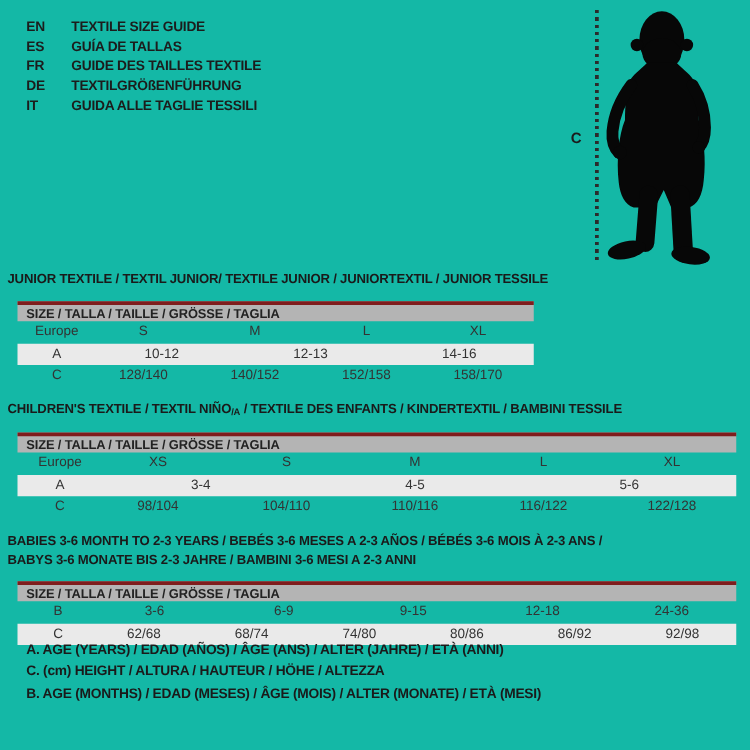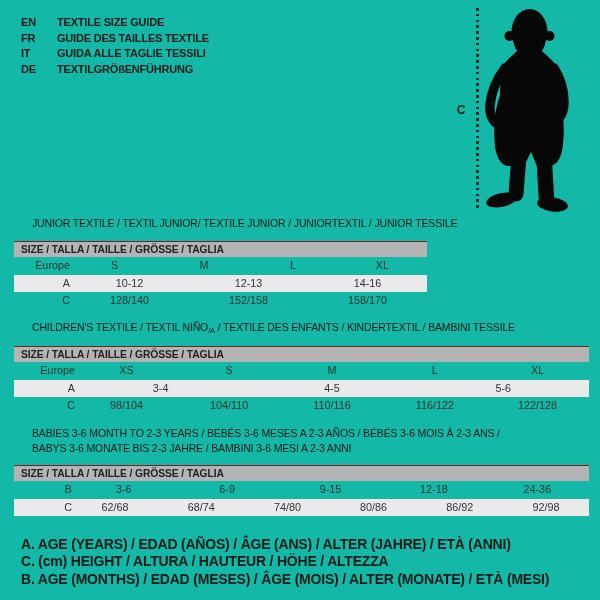--- a/index.html
+++ b/index.html
@@ -12,62 +12,66 @@
   .lang-row{display:flex;height:15.7px;line-height:15.7px;font-weight:bold;font-size:11px;letter-spacing:-0.2px;}
   .lang-code{width:36px;}
   
   .measure-line{
     position:absolute;left:476px;top:8px;width:2.6px;height:203px;
     background-image:repeating-linear-gradient(to bottom,#2b2b2b 0 2.6px,transparent 2.6px 5.8px);
   }
   .measure-label{position:absolute;left:452px;top:103px;width:18px;text-align:center;font-weight:bold;font-size:12px;}
   .baby-svg{position:absolute;left:483px;top:6px;}
   
-  .section-title{position:absolute;left:32px;font-weight:normal;font-size:10.5px;letter-spacing:-0.15px;white-space:nowrap;color:#1a1a1a;}
+  .section-title{position:absolute;left:6px;font-weight:bold;font-size:10.5px;letter-spacing:-0.15px;white-space:nowrap;color:#1a1a1a;}
   #t1-title{top:217px;}
   #t2-title{top:321px;}
   #t3-title{top:426px;line-height:15.4px;}
   .title-sub{font-size:7.5px;vertical-align:-2px;}
   
   .table{position:absolute;left:14px;font-size:10.8px;color:var(--table-text,#333);}
   #t1{top:241px;width:413px;--labw:56px;}
   #t2{top:346px;width:575px;--labw:61px;}
   #t3{top:465px;width:575px;--labw:58px;}
   .tbar{
-    height:16px;line-height:16px;background:var(--bar-bg,#b4b4b4);border-top:1px solid #7f1d1d;
+    height:16px;line-height:16px;background:var(--bar-bg,#b4b4b4);border-top:3px solid #7f1d1d;
     box-sizing:border-box;padding-left:7px;font-weight:bold;font-size:10.3px;letter-spacing:-0.1px;color:#222;
   }
   .trow{display:flex;height:17.6px;line-height:17.6px;}
   .table > .trow:nth-child(3){background:var(--shade-bg,#eaeaea);}
-  .tlabel{width:var(--labw);box-sizing:border-box;padding-left:7px;text-align:right;}
+  .tlabel{width:var(--labw);box-sizing:border-box;padding-left:7px;text-align:center;}
   .tcell{flex:1;text-align:center;}
   
-  .footnotes{position:absolute;left:21px;top:536px;font-weight:bold;font-size:14px;letter-spacing:-0.2px;line-height:17.4px;color:#1a1a1a;}
+  .footnotes{position:absolute;left:21px;top:512px;font-weight:bold;font-size:11px;letter-spacing:-0.2px;line-height:17.4px;color:#1a1a1a;}
 </style>
 </head>
 <body>
 
 <div class="canvas">
 
   <div class="lang-block">
     <div class="lang-row">
       <span class="lang-code">EN</span>
       <span class="lang-label">TEXTILE SIZE GUIDE</span>
     </div>
     <div class="lang-row">
+      <span class="lang-code">ES</span>
+      <span class="lang-label">GUÍA DE TALLAS</span>
+    </div>
+    <div class="lang-row">
       <span class="lang-code">FR</span>
       <span class="lang-label">GUIDE DES TAILLES TEXTILE</span>
     </div>
     <div class="lang-row">
+      <span class="lang-code">DE</span>
+      <span class="lang-label">TEXTILGRÖßENFÜHRUNG</span>
+    </div>
+    <div class="lang-row">
       <span class="lang-code">IT</span>
       <span class="lang-label">GUIDA ALLE TAGLIE TESSILI</span>
-    </div>
-    <div class="lang-row">
-      <span class="lang-code">DE</span>
-      <span class="lang-label">TEXTILGRÖßENFÜHRUNG</span>
     </div>
   </div>
 
   <div class="measure-line"></div>
   <div class="measure-label">C</div>
   <svg class="baby-svg" width="110" height="210" viewBox="0 0 110 210" fill="#070707">
 
     <ellipse cx="46.5" cy="26" rx="18" ry="23"></ellipse>
     <ellipse cx="46.5" cy="37" rx="15.5" ry="12.5"></ellipse>
     <circle cx="26.5" cy="30" r="5"></circle>
@@ -108,20 +112,21 @@
       </div>
       <div class="trow">
         <span class="tlabel">A</span>
         <span class="tcell">10-12</span>
         <span class="tcell">12-13</span>
         <span class="tcell">14-16</span>
       </div>
       <div class="trow">
         <span class="tlabel">C</span>
         <span class="tcell">128/140</span>
+        <span class="tcell">140/152</span>
         <span class="tcell">152/158</span>
         <span class="tcell">158/170</span>
       </div>
     </div>
 
   <div class="section-title" id="t2-title">
     <span>CHILDREN'S TEXTILE / TEXTIL NIÑO</span><span class="title-sub">/A</span><span> / TEXTILE DES ENFANTS / KINDERTEXTIL / BAMBINI TESSILE</span>
   </div>
   <div class="table" id="t2">
       <div class="tbar">SIZE / TALLA / TAILLE / GRÖSSE / TAGLIA</div>

